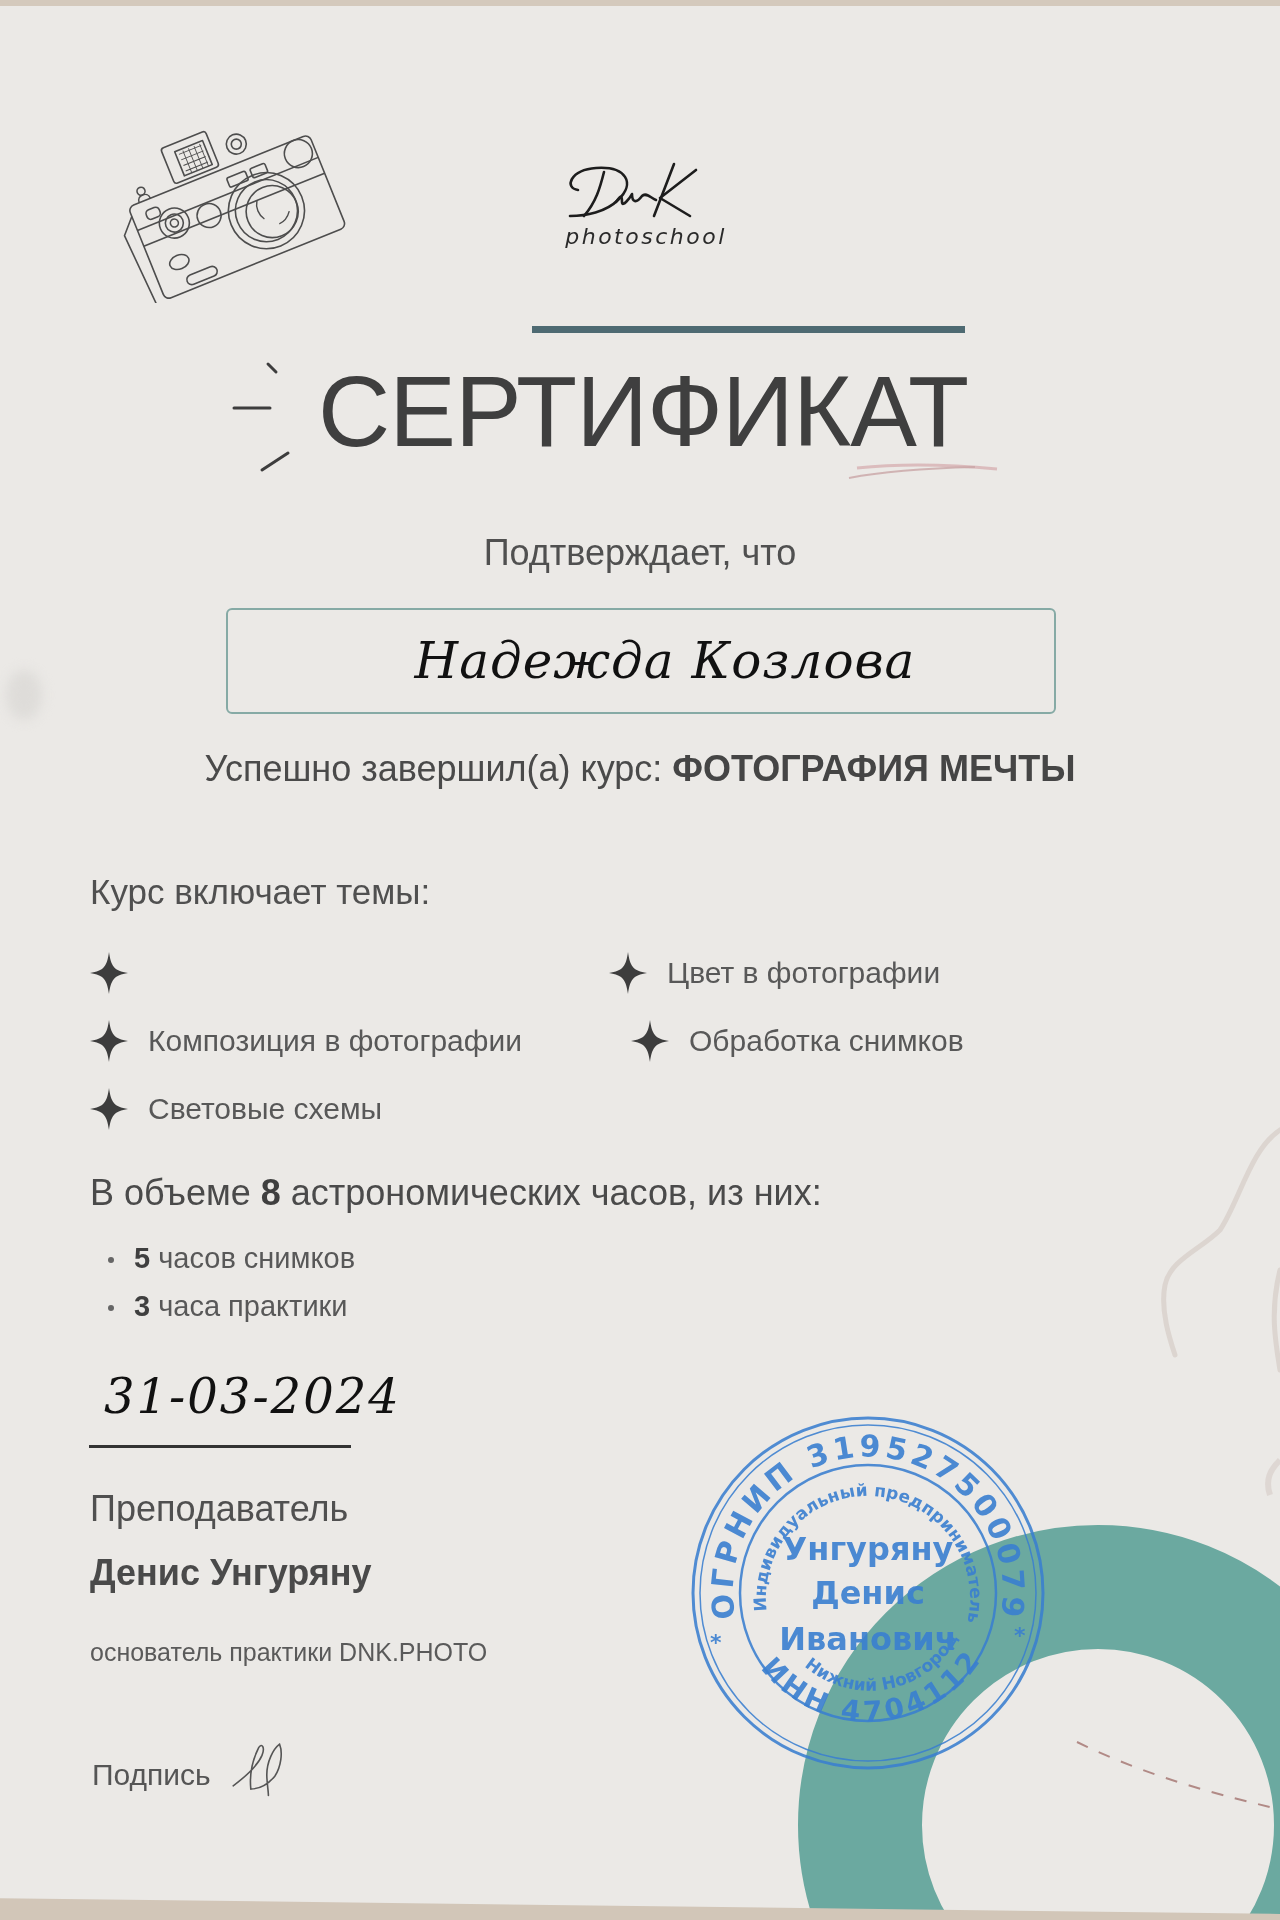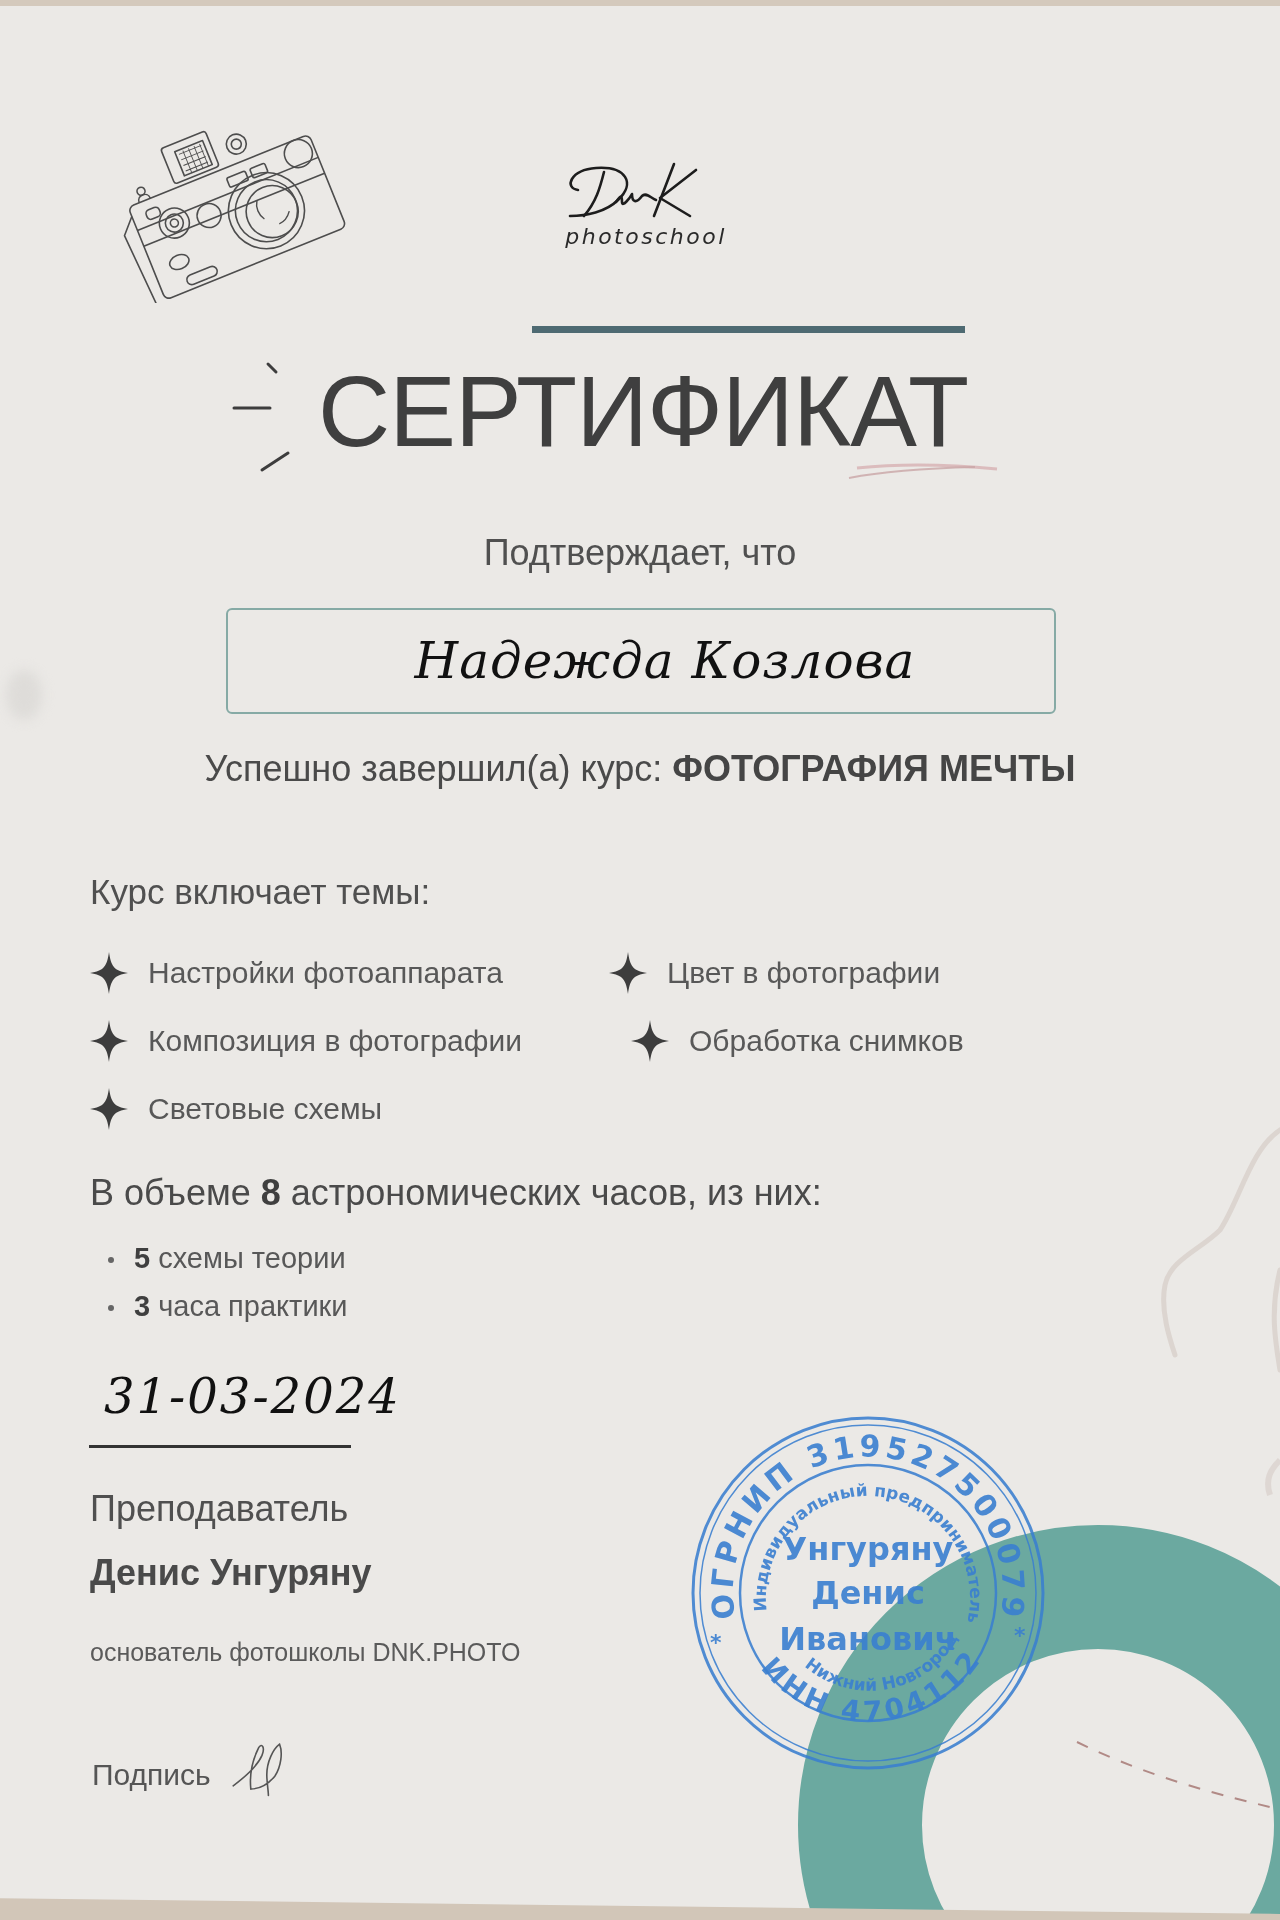--- a/index.html
+++ b/index.html
@@ -155,21 +155,20 @@
 <div class="course-line">
   <span>Успешно завершил(а) курс: </span><b>ФОТОГРАФИЯ МЕЧТЫ</b>
 </div>
 
 <div class="topics-heading">Курс включает темы:</div>
 
 <div class="topic" style="left:90px; top:952px;">
   <svg viewBox="0 0 38 42">
       <path d="M19 0 C21 14, 24 19, 38 21 C24 23, 21 28, 19 42 C17 28, 14 23, 0 21 C14 19, 17 14, 19 0 Z" fill="#3d3d3d"></path>
     </svg>
-  <span>Настройки фотоаппарата</span>
 </div>
 <div class="topic" style="left:609px; top:952px;">
   <svg viewBox="0 0 38 42">
       <path d="M19 0 C21 14, 24 19, 38 21 C24 23, 21 28, 19 42 C17 28, 14 23, 0 21 C14 19, 17 14, 19 0 Z" fill="#3d3d3d"></path>
     </svg>
   <span>Цвет в фотографии</span>
 </div>
 <div class="topic" style="left:90px; top:1020px;">
   <svg viewBox="0 0 38 42">
       <path d="M19 0 C21 14, 24 19, 38 21 C24 23, 21 28, 19 42 C17 28, 14 23, 0 21 C14 19, 17 14, 19 0 Z" fill="#3d3d3d"></path>
@@ -186,33 +185,33 @@
   <svg viewBox="0 0 38 42">
       <path d="M19 0 C21 14, 24 19, 38 21 C24 23, 21 28, 19 42 C17 28, 14 23, 0 21 C14 19, 17 14, 19 0 Z" fill="#3d3d3d"></path>
     </svg>
   <span>Световые схемы</span>
 </div>
 
 <div class="hours-line">
   <span>В объеме </span><b>8</b><span> астрономических часов, из них:</span>
 </div>
 <div class="hour-item" style="top:1242px;">
-  <span class="dot"></span><b>5</b><span> схемы теории</span>
+  <span class="dot"></span><b>5</b><span> часов снимков</span>
 </div>
 <div class="hour-item" style="top:1290px;">
   <span class="dot"></span><b>3</b><span> часа практики</span>
 </div>
 
 <div class="date">31-03-2024</div>
 <div class="date-line"></div>
 
 <div class="teacher-label">Преподаватель</div>
 <div class="teacher-name">Денис Унгуряну</div>
 <div class="teacher-desc">
-  <div>основатель фотошколы DNK.PHOTO</div>
+  <div>основатель практики DNK.PHOTO</div>
 </div>
 <div class="sign-label">Подпись</div>
 <svg class="signature" viewBox="0 0 90 90">
   <g fill="none" stroke="#555" stroke-width="2" stroke-linecap="round">
     <path d="M14 66 C30 54, 44 42, 50 28 C54 18, 50 12, 46 18 C40 30, 34 50, 36 70"></path>
     <path d="M36 70 C44 70, 56 66, 66 54 C74 42, 76 24, 72 14 C64 20, 56 36, 56 52 C56 62, 58 72, 58 78"></path>
   </g>
 </svg>
 
 <svg class="ring" viewBox="0 0 600 600">

